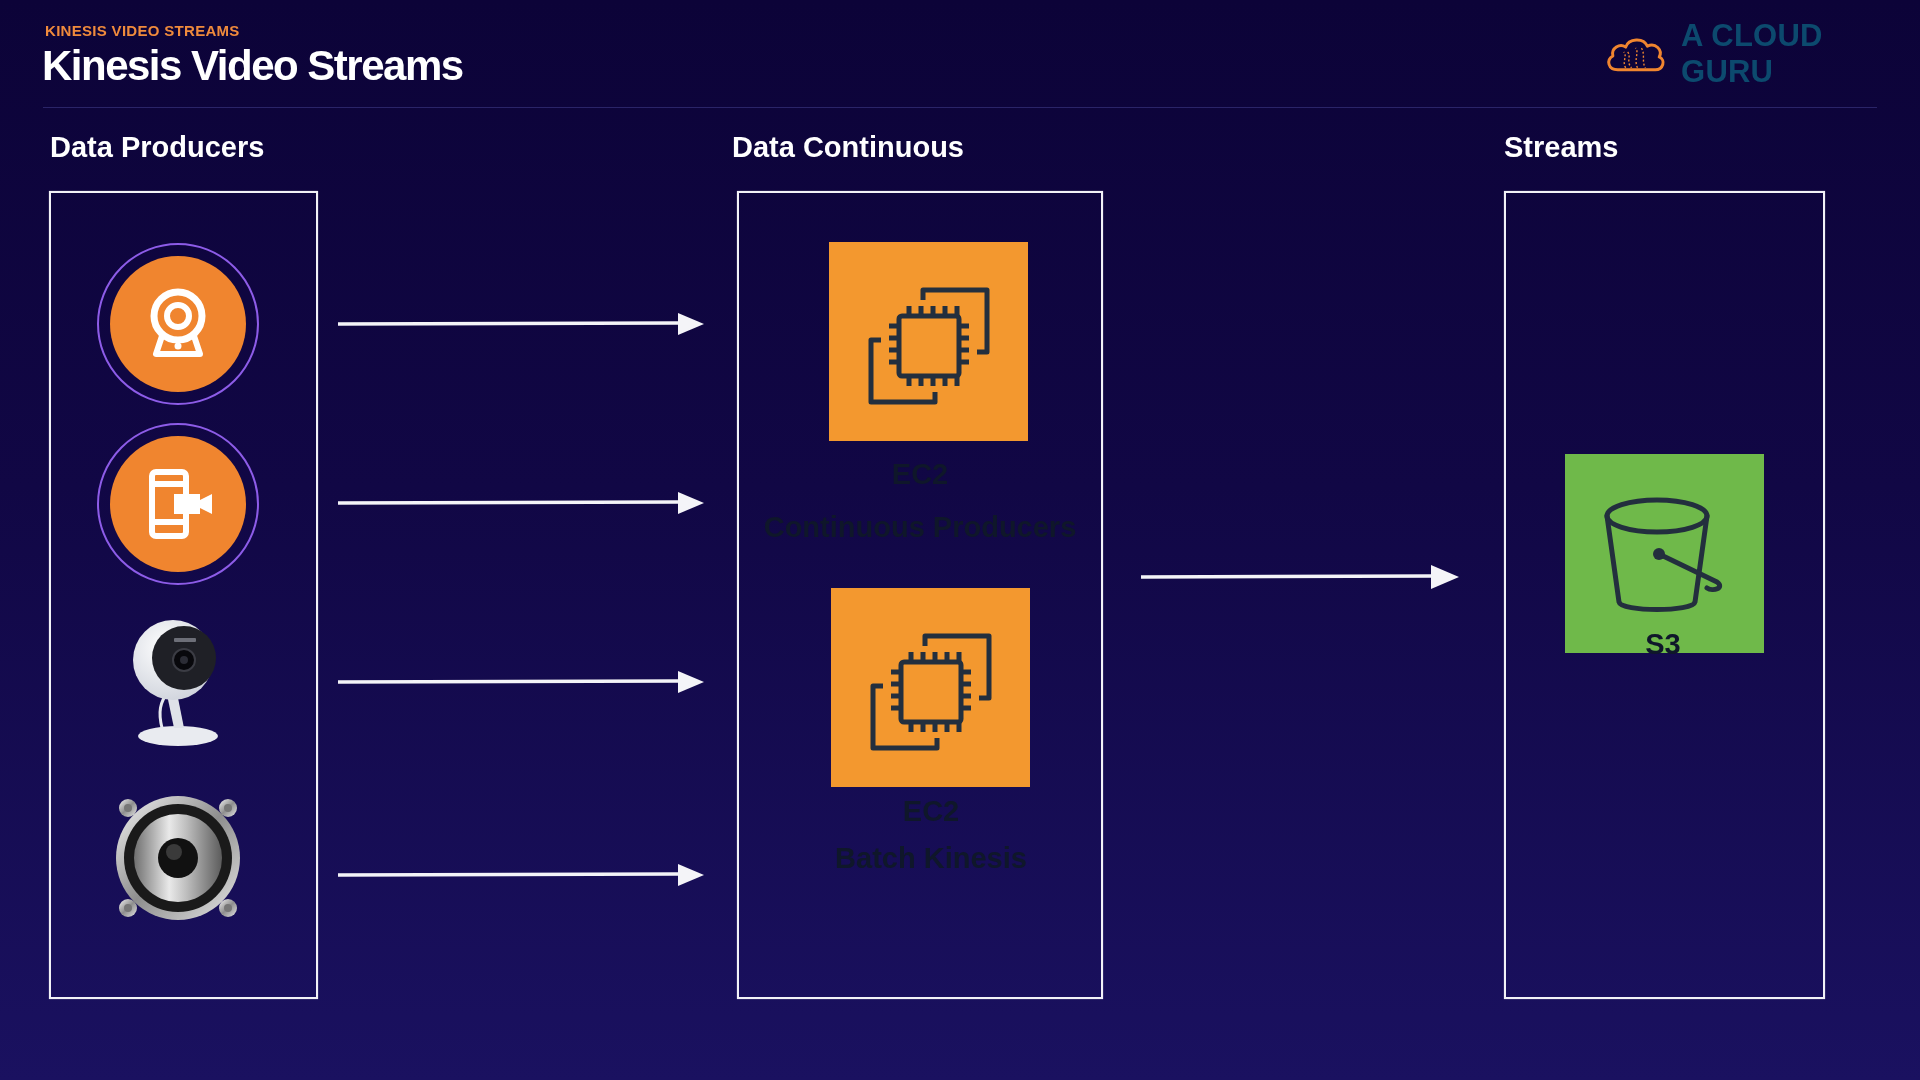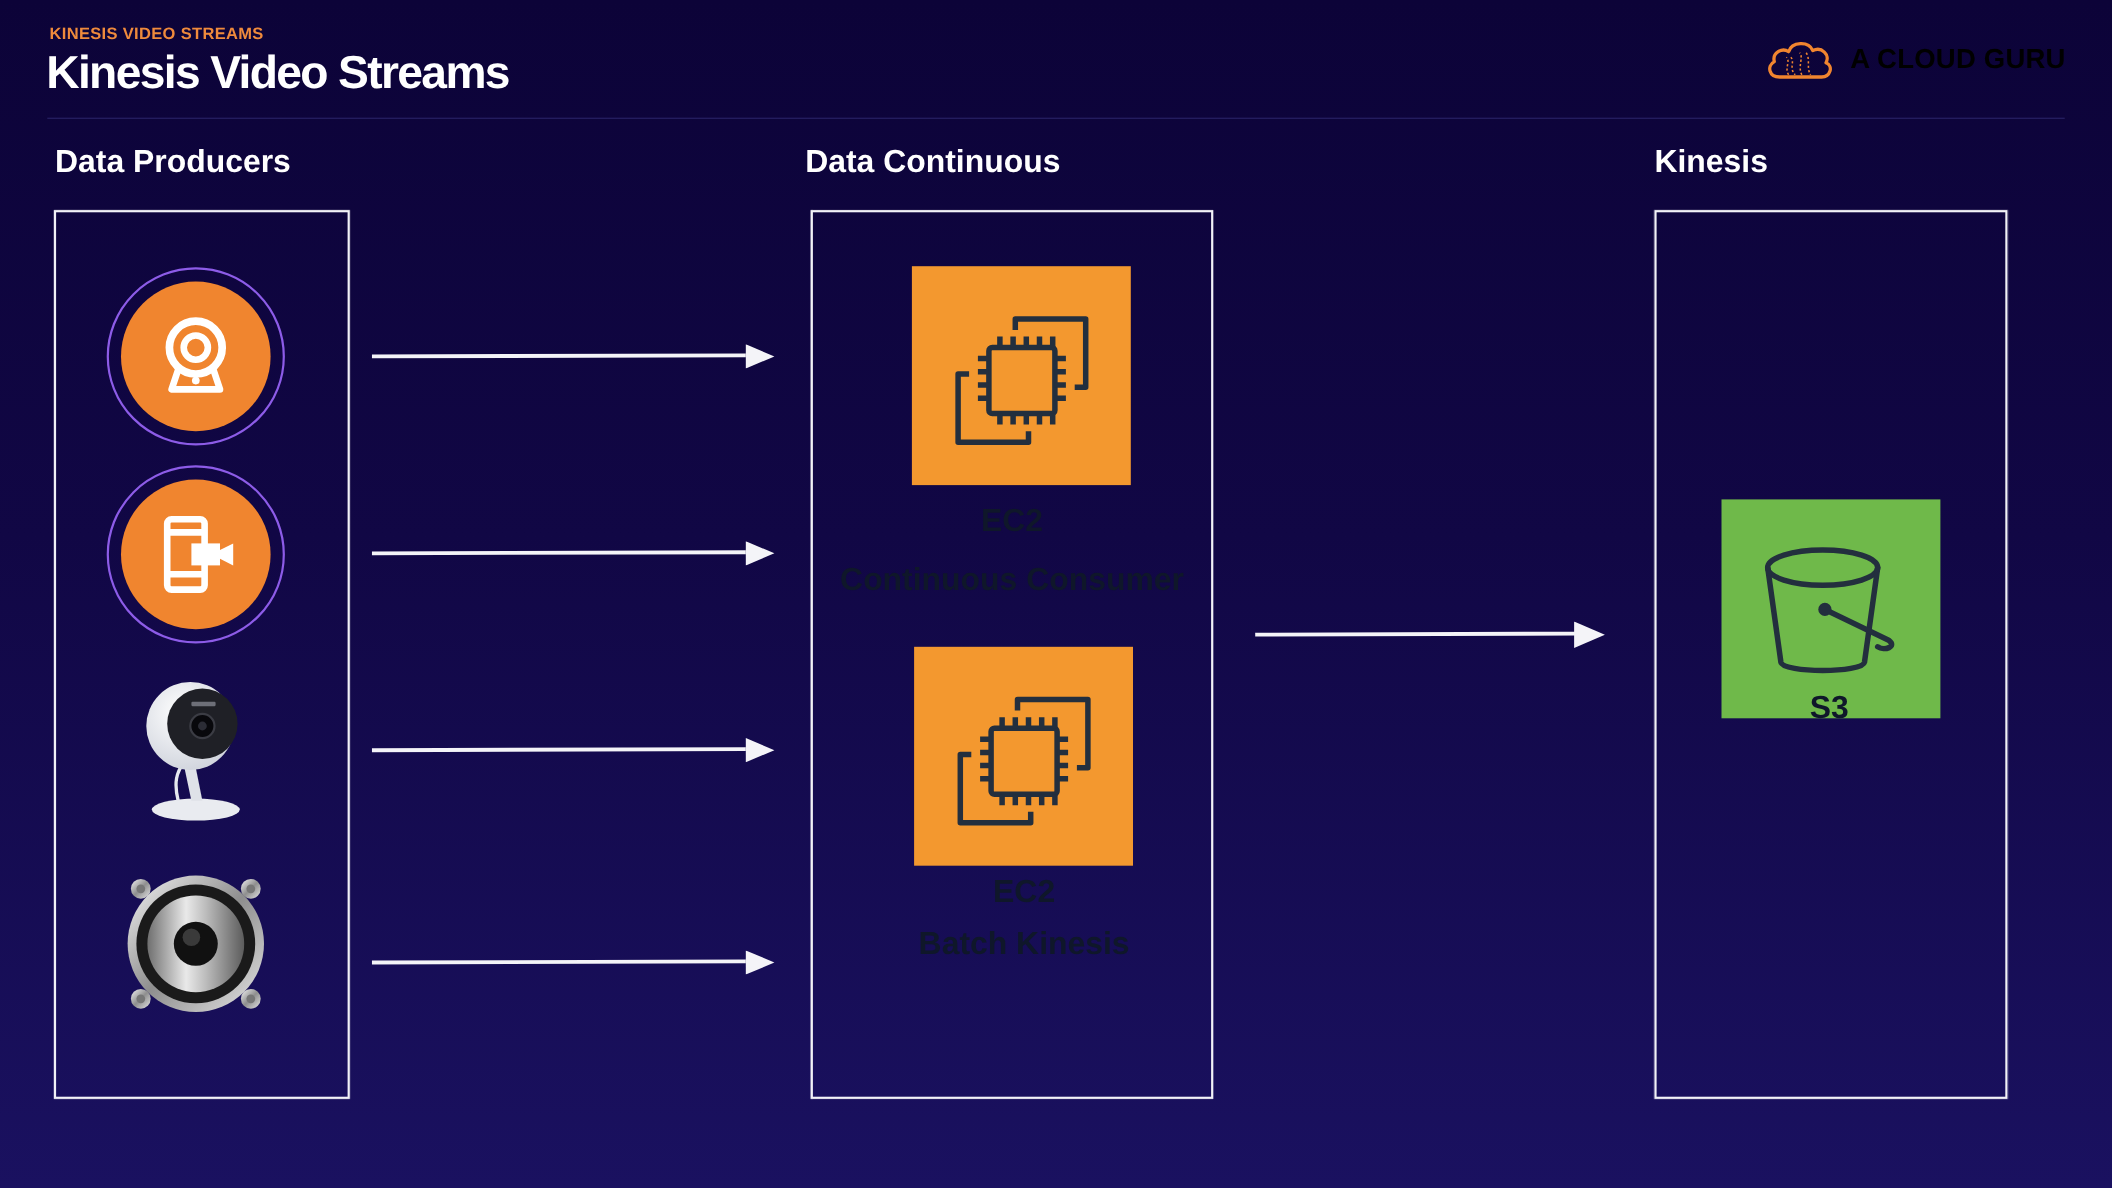--- a/index.html
+++ b/index.html
@@ -7,21 +7,21 @@
     width:1920px; height:1080px; overflow:hidden; position:relative;
     background: linear-gradient(180deg, #0c0338 0%, #110745 45%, #1a1160 100%);
     font-family: "Liberation Sans", "DejaVu Sans", sans-serif;
     color:#fff;
   }
   .abs { position:absolute; }
   .kicker { left:45px; top:22px; font-size:15px; font-weight:700; color:#ef8a3c; letter-spacing:0.3px; }
   .title { left:42px; top:42px; font-size:42px; font-weight:700; letter-spacing:-1.5px; color:#fff; }
   .divider { left:43px; top:107px; width:1834px; height:1px; background:#2a2468; }
   .logo { left:1604px; top:34px; height:40px; display:flex; align-items:center; }
-  .logo-text { margin-left:14px; font-size:25px; font-weight:700; letter-spacing:0.2px; color:#000000; }
+  .logo-text { margin-left:14px; font-size:31px; font-weight:700; letter-spacing:0.2px; color:#0c4a6e; }
   .col-header { font-size:29px; font-weight:700; color:#fff; top:131px; }
   .box {
     border:2.5px solid #f2f2f7; box-sizing:border-box;
     box-shadow: 0 0 1px rgba(255,255,255,0.6);
   }
   .circle-outer {
     width:162px; height:162px; border-radius:50%;
     border:2.5px solid #8d5ce8; box-sizing:border-box;
     display:flex; align-items:center; justify-content:center;
   }
@@ -45,21 +45,21 @@
   <svg width="64" height="40" viewBox="0 0 64 40">
     <path d="M14 36 C4 36 2 26 9 22 C7 14 16 9 22 13 C25 4 40 3 44 12 C52 8 60 16 56 23 C63 26 60 36 52 36 Z" fill="none" stroke="#f0852f" stroke-width="3" stroke-linejoin="round"></path>
     <path d="M22 34 C18 28 24 22 20 18 M24 18 C28 22 22 28 28 34" fill="none" stroke="#f0852f" stroke-width="1.4" stroke-dasharray="2 2"></path>
     <path d="M34 34 C30 26 36 18 32 14 M38 14 C42 20 38 28 42 34" fill="none" stroke="#f0852f" stroke-width="1.4" stroke-dasharray="2 2"></path>
   </svg>
   <span class="logo-text">A CLOUD GURU</span>
 </div>
 
 <div class="abs col-header" style="left:50px;text-align:center;">Data Producers</div>
 <div class="abs col-header" style="left:732px;">Data Continuous</div>
-<div class="abs col-header" style="left:1504px;">Kinesis</div>
+<div class="abs col-header" style="left:1504px;">Streams</div>
 
 <div class="abs box" style="left:49px; top:191px; width:269px; height:808px;"></div>
 <div class="abs box" style="left:737px; top:191px; width:366px; height:808px;"></div>
 <div class="abs box" style="left:1504px; top:191px; width:321px; height:808px;"></div>
 
 <div class="abs circle-outer" style="left:97px; top:243px;">
   <div class="circle-inner">
     <svg width="80" height="80" viewBox="0 0 80 80">
       <circle cx="40" cy="32" r="24" fill="none" stroke="#fff" stroke-width="7"></circle>
       <circle cx="40" cy="32" r="11" fill="none" stroke="#fff" stroke-width="6"></circle>
@@ -155,21 +155,21 @@
       <path d="M22 68 L12 68 L12 130 L76 130 L76 120"></path>
       <rect x="40" y="44" width="60" height="60" rx="3"></rect>
       <path d="M50 44 V34 M62 44 V34 M74 44 V34 M86 44 V34 M98 44 V34"></path>
       <path d="M50 104 V114 M62 104 V114 M74 104 V114 M86 104 V114 M98 104 V114"></path>
       <path d="M40 54 H30 M40 66 H30 M40 78 H30 M40 90 H30"></path>
       <path d="M100 54 H110 M100 66 H110 M100 78 H110 M100 90 H110"></path>
     </g>
   </svg>
 </div>
 <div class="abs label" style="left:920px; top:458px;">EC2</div>
-<div class="abs label" style="left:920px; top:511px;">Continuous Consumer</div>
+<div class="abs label" style="left:920px; top:511px;">Continuous Producers</div>
 
 <div class="abs service ec2" style="left:831px; top:588px;">
   <svg width="140" height="140" viewBox="0 0 140 140">
     <g fill="none" stroke="#232f3e" stroke-width="5" stroke-linejoin="round">
       <path d="M64 28 L64 18 L128 18 L128 80 L118 80"></path>
       <path d="M22 68 L12 68 L12 130 L76 130 L76 120"></path>
       <rect x="40" y="44" width="60" height="60" rx="3"></rect>
       <path d="M50 44 V34 M62 44 V34 M74 44 V34 M86 44 V34 M98 44 V34"></path>
       <path d="M50 104 V114 M62 104 V114 M74 104 V114 M86 104 V114 M98 104 V114"></path>
       <path d="M40 54 H30 M40 66 H30 M40 78 H30 M40 90 H30"></path>

